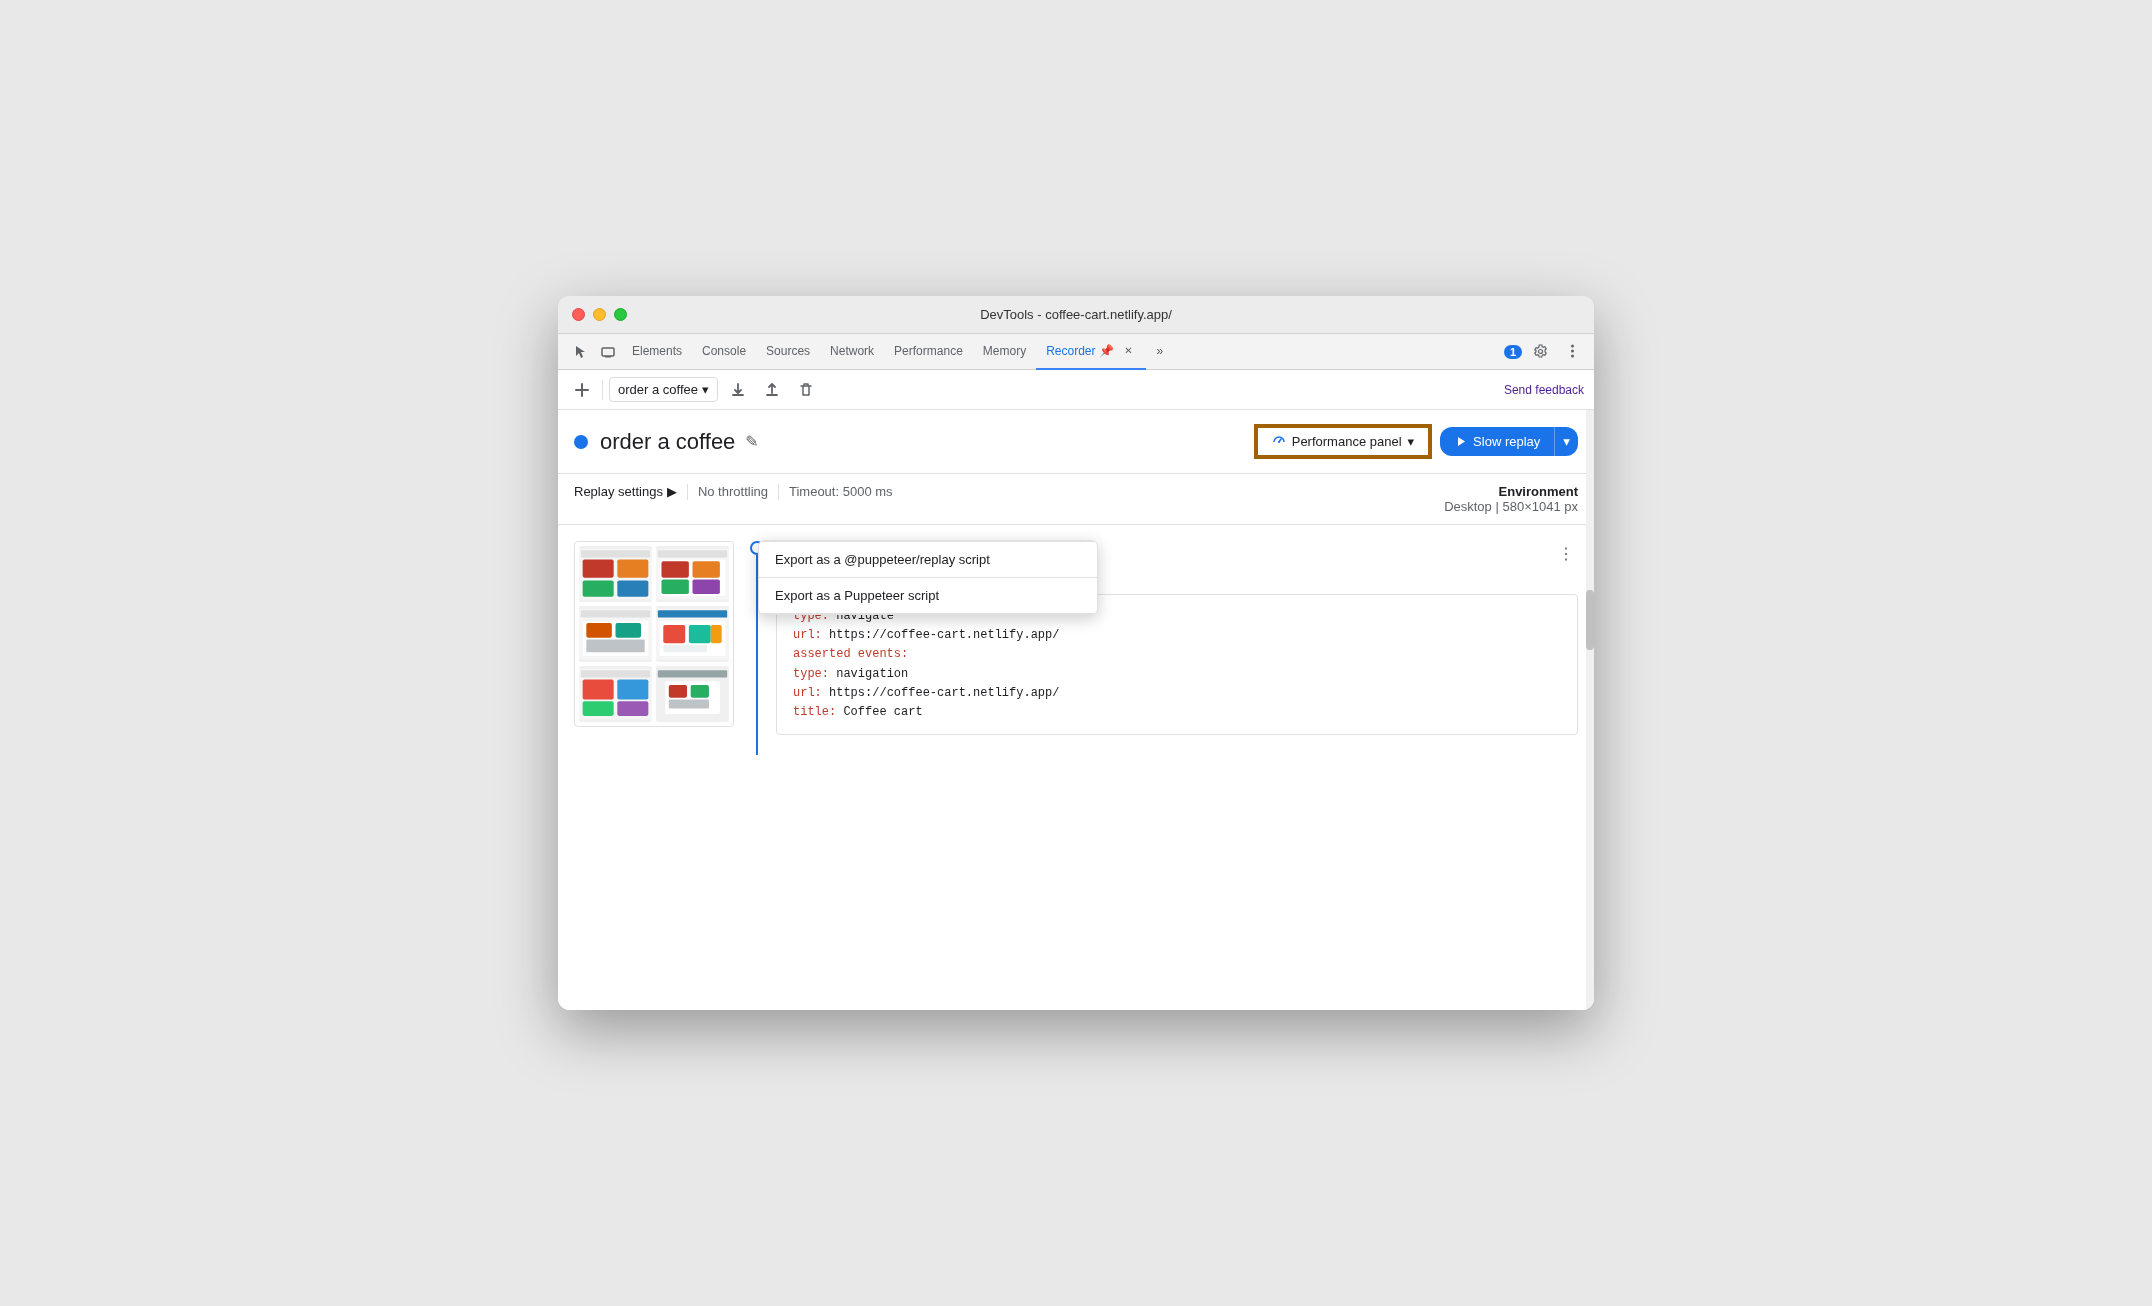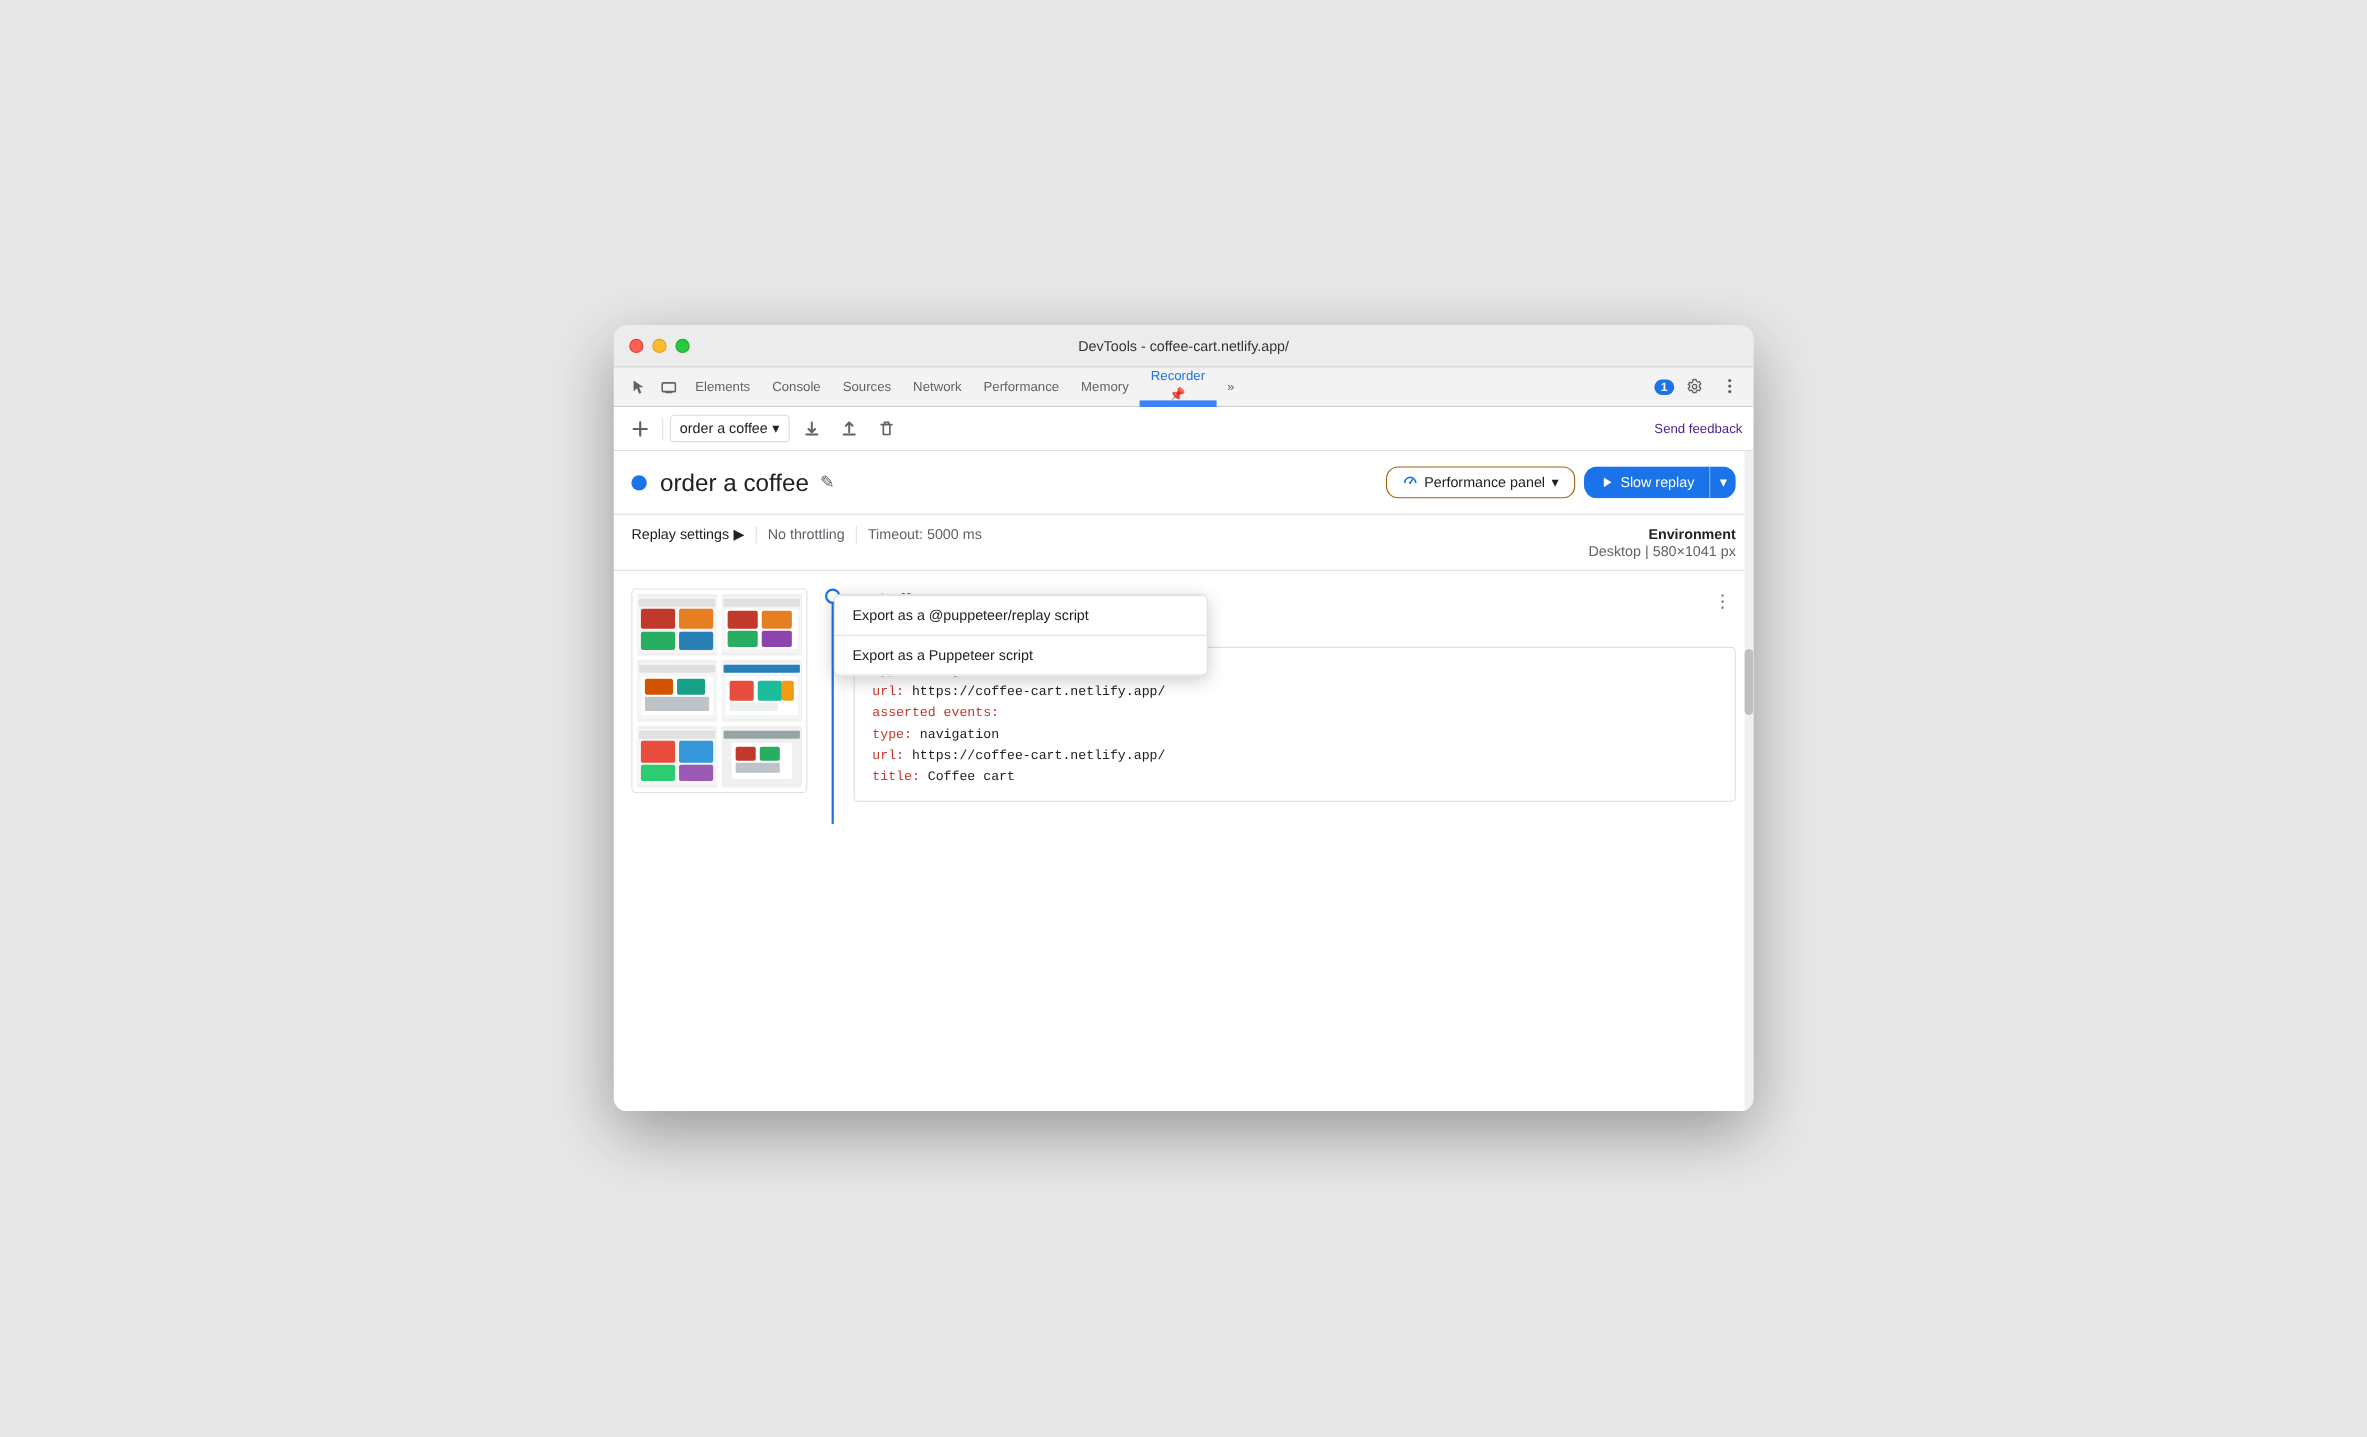--- a/index.html
+++ b/index.html
@@ -82,22 +82,21 @@
       display: flex;
       align-items: center;
       font-size: 12px;
       color: #5f6368;
       cursor: pointer;
       white-space: nowrap;
       border-bottom: 2px solid transparent;
     }
     .dt-tab.active {
       color: #1a73e8;
-      border-bottom: 6px solid #3b82f6;
-      flex-direction: column;
+      border-bottom: 2px solid #3b82f6;
     }
     .dt-tab-recorder {
       display: flex;
       align-items: center;
       gap: 4px;
     }
     .recorder-pin {
       font-size: 12px;
     }
     .tab-close {
@@ -209,22 +208,22 @@
       margin-left: auto;
       display: flex;
       align-items: center;
       gap: 8px;
     }
     .perf-panel-btn {
       display: flex;
       align-items: center;
       gap: 6px;
       padding: 6px 14px;
-      border: 1px solid #a16207;
-      border-radius: 11px;
+      border: 4px solid #a16207;
+      border-radius: 0;
       background: white;
       font-size: 13px;
       color: #202124;
       cursor: pointer;
     }
     .slow-replay-btn {
       display: flex;
       align-items: flex-end;
       border-radius: 12px;
       overflow: hidden;

